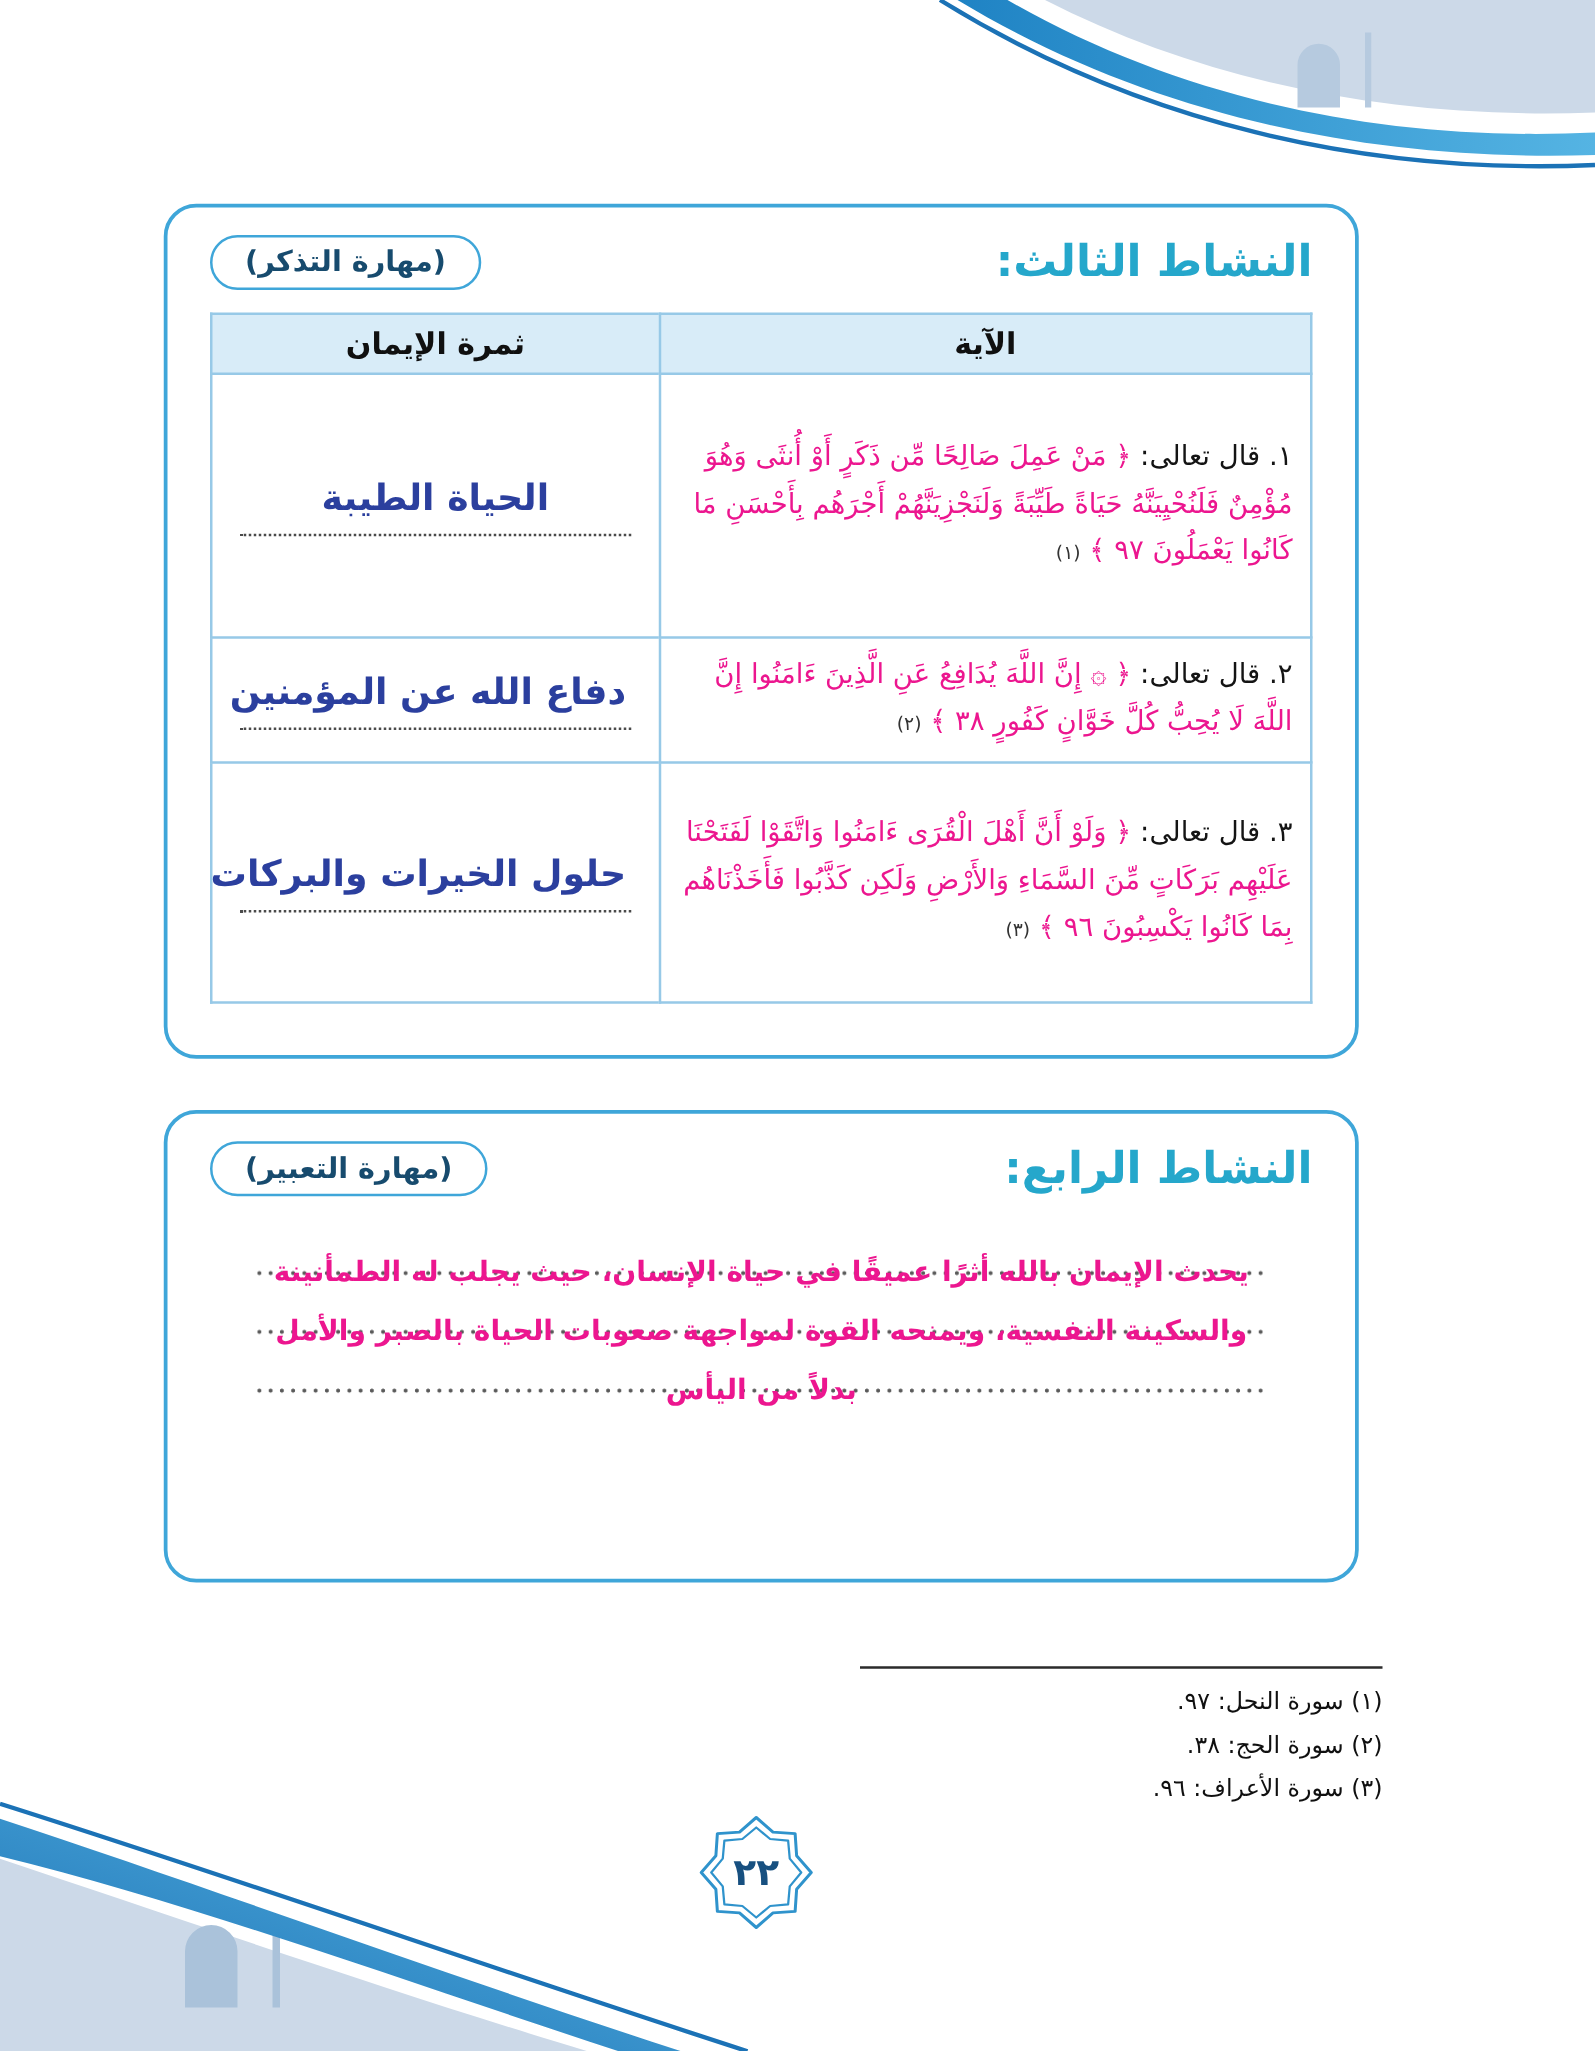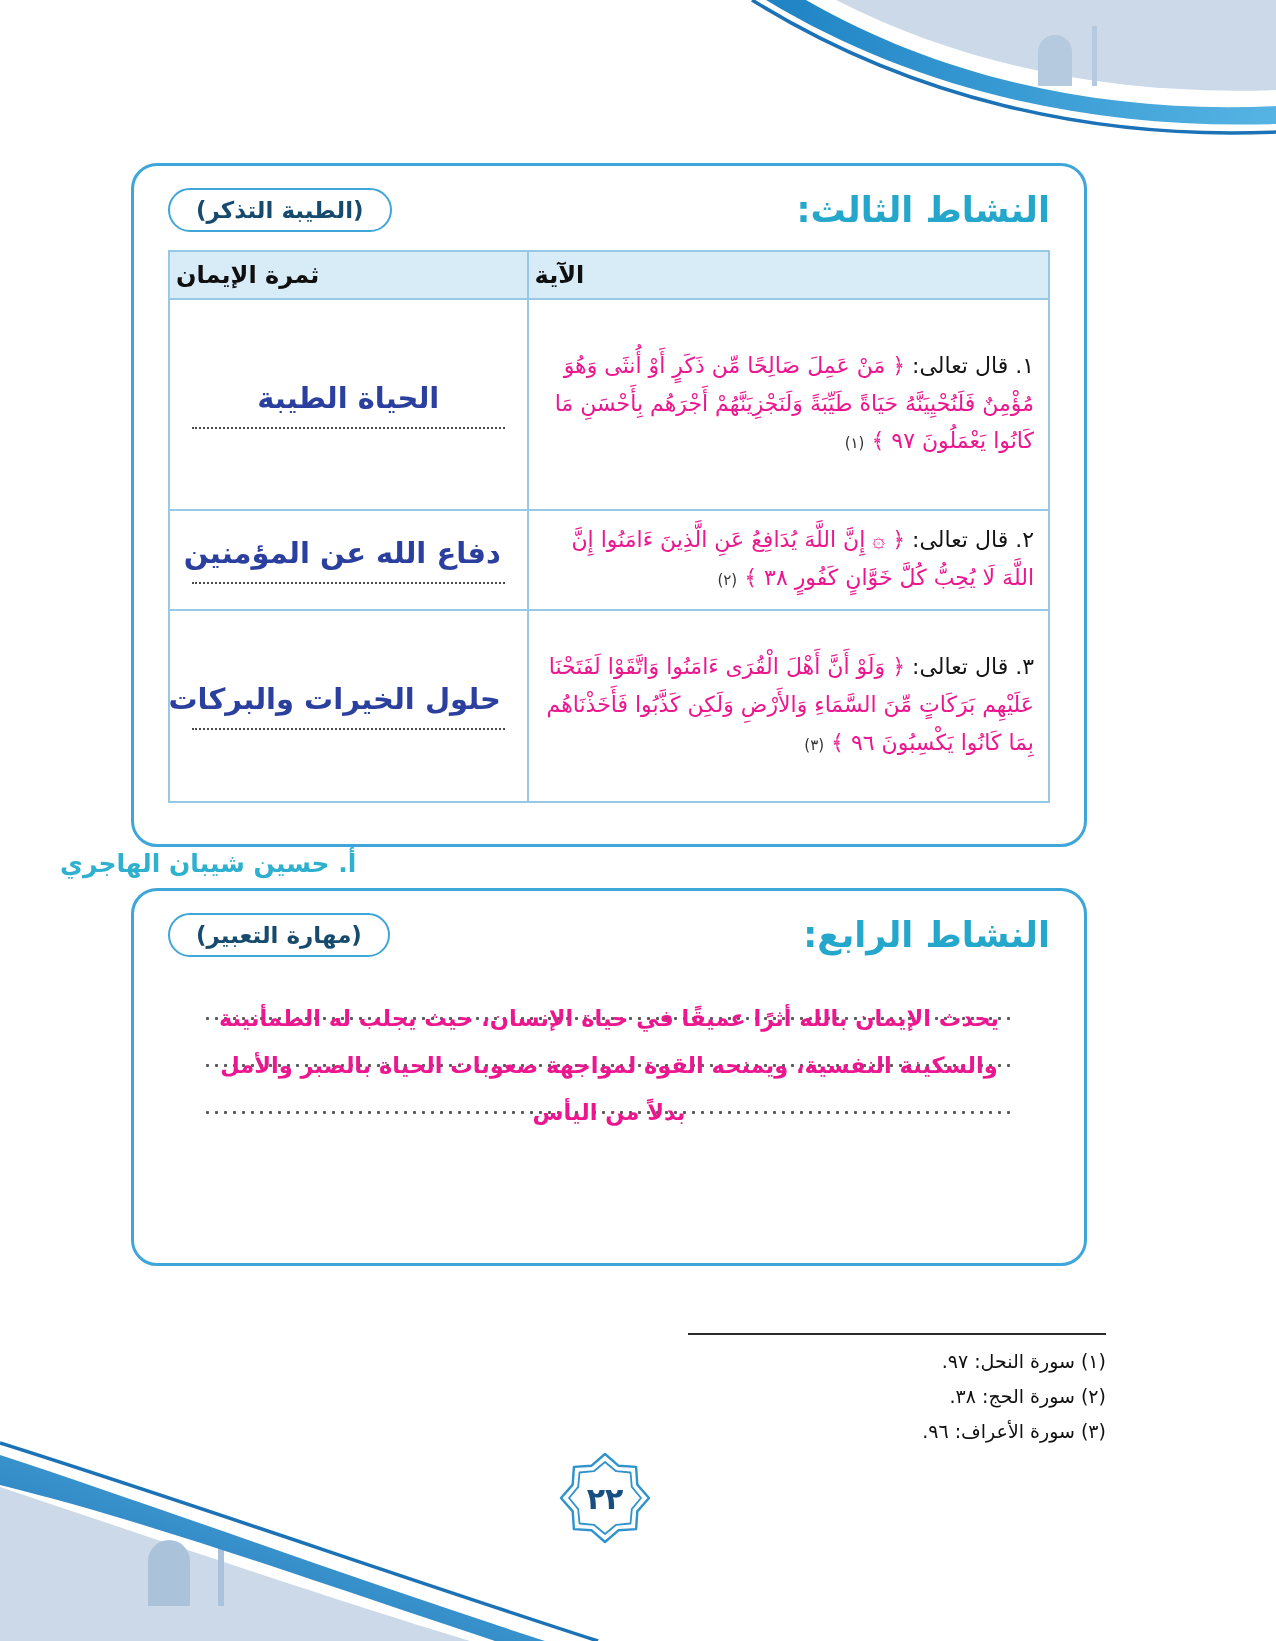--- a/index.html
+++ b/index.html
@@ -23,21 +23,21 @@
   .activity-title { color:#25a7cb; font-size:35px; font-weight:bold; }
   .skill-pill {
     border:2.5px solid #3fa6d9; border-radius:32px; background:#fff;
     padding:7px 26px; font-size:23px; font-weight:bold; color:#174b6e; white-space:nowrap;
   }
 
   .instruction { margin:20px 4px 0; font-size:25.5px; line-height:1.7; color:#161616; text-align:justify; }
 
   .verses-table { width:100%; margin-top:18px; border-collapse:collapse; }
   .verses-table th, .verses-table td { border:2px solid #97c9e7; }
-  .verses-table th { background:#d8ecf8; font-size:24px; font-weight:bold; padding:9px 6px; color:#101010; text-align:left; }
+  .verses-table th { background:#d8ecf8; font-size:24px; font-weight:bold; padding:9px 6px; color:#101010; text-align:center; }
   .col-verse { width:62%; }
   .col-fruit { width:38%; }
   .verse-cell { padding:10px 14px 12px; font-size:22px; line-height:1.72; text-align:right; color:#141414; }
   .verse-prefix { color:#141414; }
   .verse-text { color:#ec168f; }
   .footnote-ref { font-size:15px; color:#333; }
   .row-1 .verse-cell { height:211px; }
   .row-2 .verse-cell { height:82px; }
   .row-3 .verse-cell { height:192px; }
   .fruit-cell { text-align:center; vertical-align:middle; padding:5px 8px; }
@@ -80,21 +80,21 @@
     <path d="M836,0 C965,66 1115,96 1276,90 L1276,0 Z" fill="#ccd9e8"></path>
     <path d="M1038,52 a17,17 0 0 1 34,0 l0,34 -34,0 Z M1092,26 l5,0 0,60 -5,0 Z" fill="#b6cadf"></path>
     <path d="M806,0 C945,80 1108,114 1276,106 L1276,124 C1096,130 918,92 766,0 Z" fill="url(#gTop)"></path>
     <path d="M752,0 C910,98 1092,140 1276,132" stroke="#1b72b6" stroke-width="3.5" fill="none"></path>
   </svg>
 
   <section class="activity-box box-a3">
     <div class="box-header">
       <h2 class="activity-title">النشاط الثالث:</h2>
       <div class="skill-pill">
-        <span>(الطيبة التذكر)</span>
+        <span>(مهارة التذكر)</span>
       </div>
     </div>
 
     <table class="verses-table">
       <thead>
         <tr>
           <th class="col-verse">الآية</th>
           <th class="col-fruit">ثمرة الإيمان</th>
         </tr>
       </thead>
@@ -126,21 +126,20 @@
             <span class="footnote-ref">(٣)</span>
           </td>
           <td class="fruit-cell">
             <span class="fruit-answer">حلول الخيرات والبركات</span>
           </td>
         </tr>
       </tbody>
     </table>
   </section>
 
-  <div class="teacher-sign">أ. حسين شيبان الهاجري</div>
 
   <section class="activity-box box-a4">
     <div class="box-header">
       <h2 class="activity-title">النشاط الرابع:</h2>
       <div class="skill-pill">
         <span>(مهارة التعبير)</span>
       </div>
     </div>
     <div class="answer-area">
       <p class="written-answer">يحدث الإيمان بالله أثرًا عميقًا في حياة الإنسان، حيث يجلب له الطمأنينة والسكينة النفسية، ويمنحه القوة لمواجهة صعوبات الحياة بالصبر والأمل بدلاً من اليأس</p>

